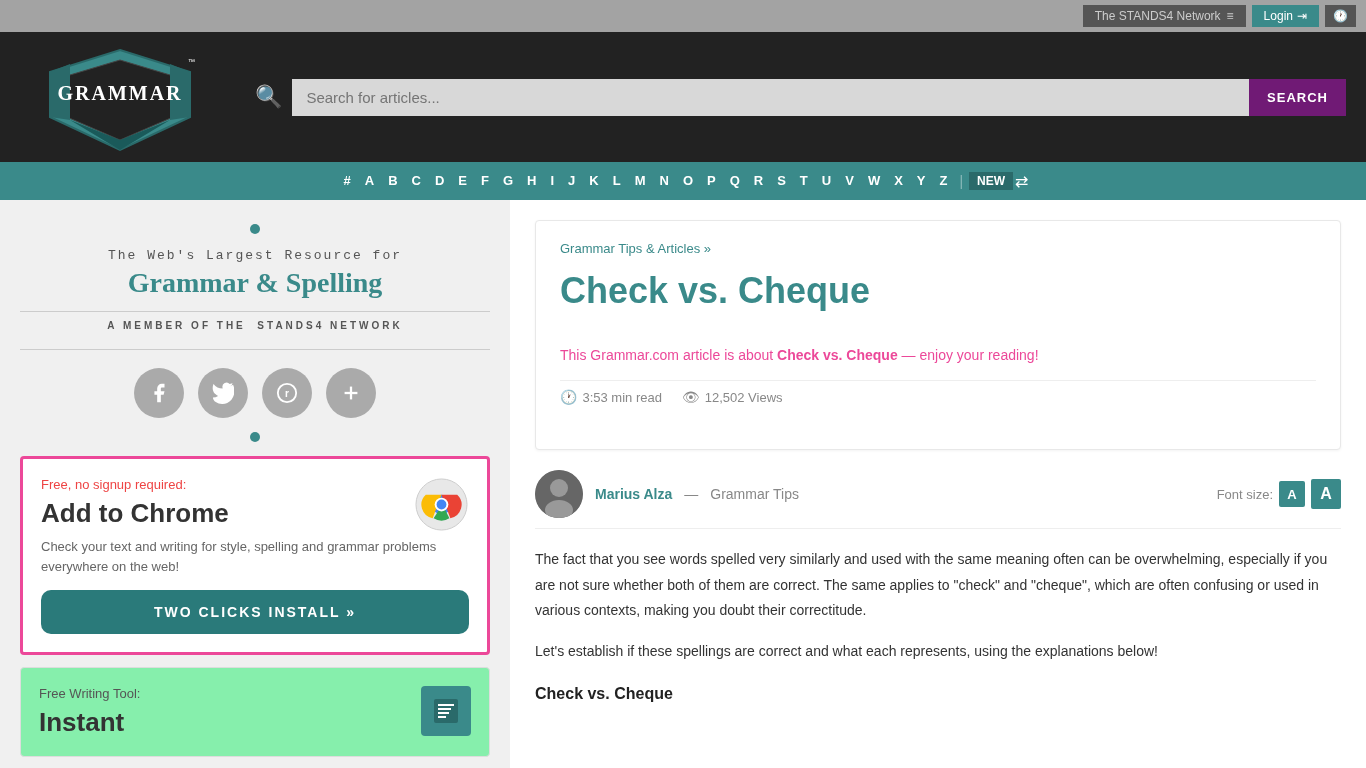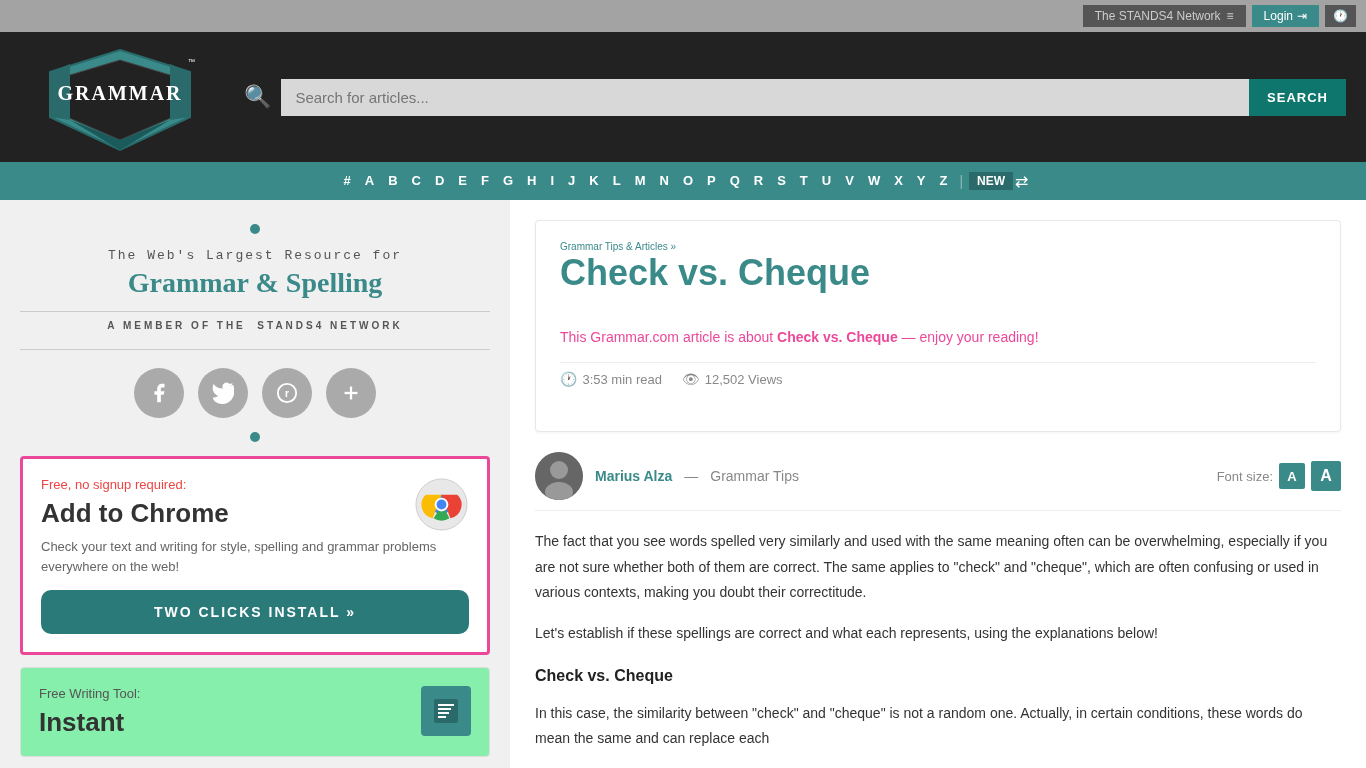--- a/index.html
+++ b/index.html
@@ -42,21 +42,21 @@
       font-size: 12px;
       cursor: pointer;
     }
 
     
     .header {
       background: #222;
       display: flex;
       align-items: center;
       padding: 10px 20px;
-      gap: 24px;
+      gap: 35px;
       min-height: 130px;
     }
     .logo-area {
       display: flex;
       align-items: center;
       justify-content: center;
       width: 200px;
     }
     .logo-shield {
       width: 160px;
@@ -80,21 +80,21 @@
     .search-bar input {
       flex: 1;
       padding: 10px 14px;
       background: #d8d8d8;
       border: none;
       font-size: 15px;
       color: #555;
       outline: none;
     }
     .search-btn {
-      background: #0f766e;
+      background: #701a75;
       color: white;
       border: none;
       padding: 10px 18px;
       font-size: 13px;
       font-weight: bold;
       letter-spacing: 1px;
       cursor: pointer;
       text-transform: uppercase;
     }
 
@@ -267,21 +267,22 @@
     }
 
     
     .content-area {
       flex: 1;
       padding: 20px 25px;
       background: white;
     }
     .breadcrumb {
       color: #555;
-      font-size: 10px;
+      font-size: 13px;
+      margin-bottom: 14px;
     }
     .breadcrumb a { color: #3a8a8a; text-decoration: none; }
     .article-title {
       font-size: 36px;
       font-weight: bold;
       color: #3a8a8a;
       margin-bottom: 12px;
     }
     .article-intro {
       font-size: 14px;
@@ -579,17 +580,16 @@
         <span class="font-label">Font size:</span>
         <div class="font-btn">A</div>
         <div class="font-btn large">A</div>
       </div>
     </div>
 
     <div class="article-body">
       <p>The fact that you see words spelled very similarly and used with the same meaning often can be overwhelming, especially if you are not sure whether both of them are correct. The same applies to "check" and "cheque", which are often confusing or used in various contexts, making you doubt their correctitude.</p>
       <p>Let's establish if these spellings are correct and what each represents, using the explanations below!</p>
       <h3>Check vs. Cheque</h3>
-      <p>In this case, the similarity between "check" and "cheque" is not a random one. Actually, in certain conditions, these words do mean the same and can replace each</p>
     </div>
 
   </div>
 </div>
 
 </body></html>

